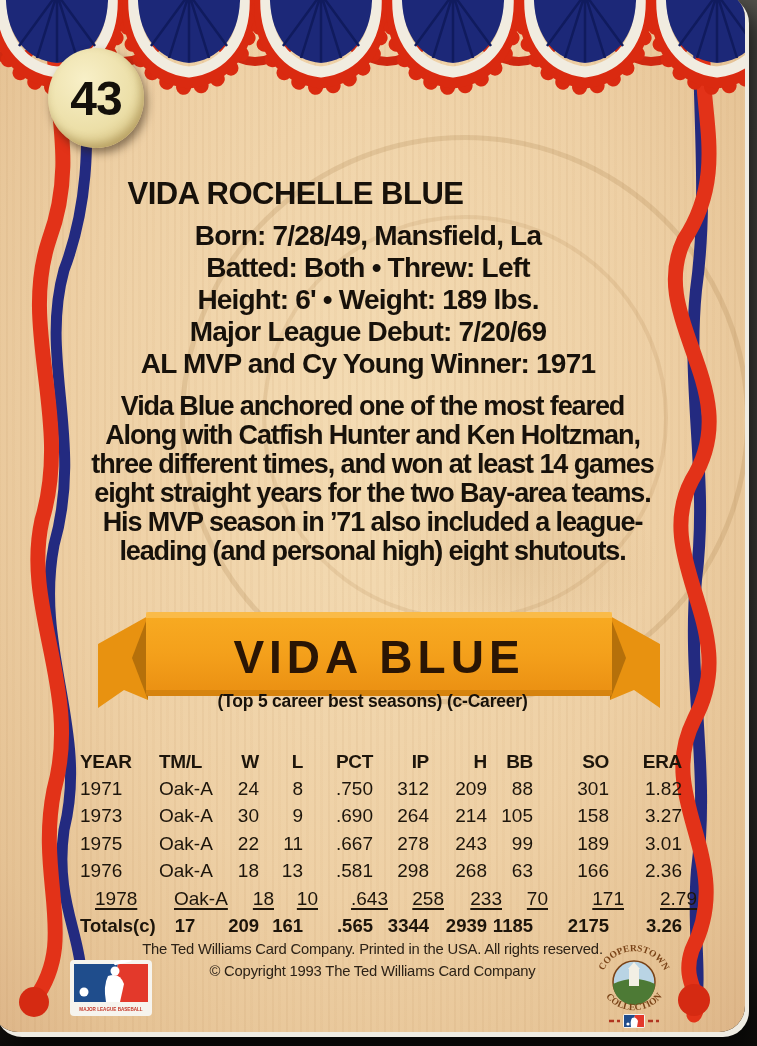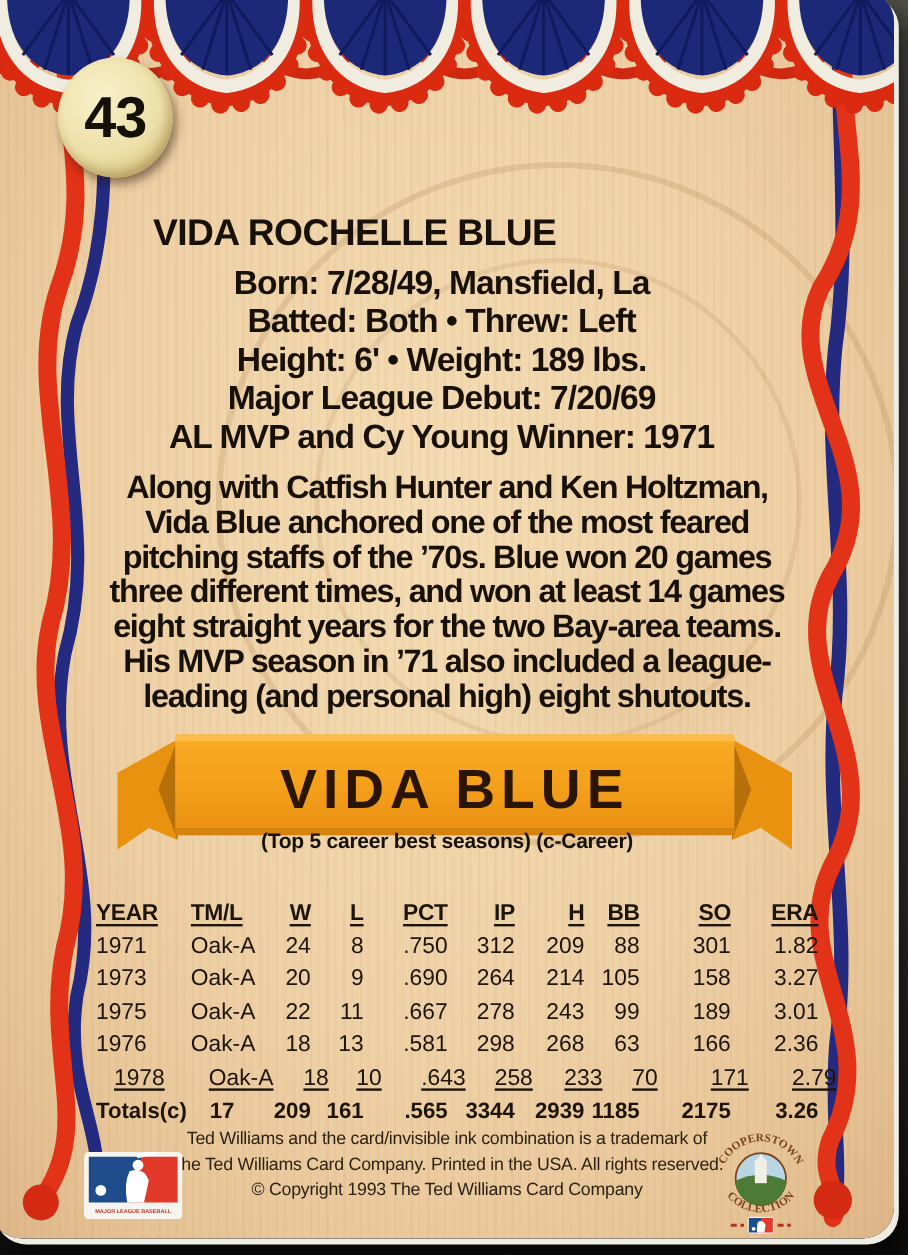--- a/index.html
+++ b/index.html
@@ -64,21 +64,21 @@
   
   .stats { position:absolute; left:72px; top:748px; width:614px; font-size:19px; color:#1d150b; }
   .srow { display:grid; height:27.4px; align-items:center;
           grid-template-columns:75px 76px 36px 44px 70px 56px 58px 46px 76px 77px; }
   .srow div { white-space:nowrap; }
   .c0 { text-align:left; padding-left:8px; }
   .c1 { text-align:left; padding-left:12px; }
   .cnum { text-align:right; }
   .c9 { padding-right:4px; }
   .shead { font-weight:bold; letter-spacing:-0.3px; }
-  .shead div { text-decoration:underline; text-decoration-thickness:2.2px; text-underline-offset:3px; }
+  .shead div { text-decoration-thickness:2.2px; text-underline-offset:3px; }
   .ulrow { text-decoration:underline; text-decoration-thickness:1.8px; text-underline-offset:3px;margin-left:15px; }
   .totrow { font-weight:bold; font-size:18.5px; }
   .totrow .c1 { text-align:center; padding-left:0; }
 
   
   .footer-text { position:absolute; left:0; top:939px; width:745px; text-align:center;
                  font-size:14.8px; line-height:21.5px; color:#2c2217; letter-spacing:-0.2px; }
   .mlb-logo { position:absolute; left:70px; top:960px; }
   .coop-logo { position:absolute; left:595px; top:940px; }
 </style>
@@ -131,23 +131,22 @@
       <div class="player-name ink">VIDA ROCHELLE BLUE</div>
       <div class="bio ink">
         <div>Born: 7/28/49, Mansfield, La</div>
         <div>Batted: Both • Threw: Left</div>
         <div>Height: 6' • Weight: 189 lbs.</div>
         <div>Major League Debut: 7/20/69</div>
         <div>AL MVP and Cy Young Winner: 1971</div>
       </div>
 
       <div class="blurb ink">
+        <div>Vida Blue anchored one of the most feared</div>
         <div>Along with Catfish Hunter and Ken Holtzman,</div>
-        <div>Vida Blue anchored one of the most feared</div>
-        <div>pitching staffs of the ’70s. Blue won 20 games</div>
         <div>three different times, and won at least 14 games</div>
         <div>eight straight years for the two Bay-area teams.</div>
         <div>His MVP season in ’71 also included a league-</div>
         <div>leading (and personal high) eight shutouts.</div>
       </div>
 
       <svg class="banner-svg" width="582" height="132" viewBox="0 0 582 132">
         <defs>
           <linearGradient id="bandg" x1="0" y1="0" x2="0" y2="1">
             <stop offset="0" stop-color="#f8ab22"></stop>
@@ -188,21 +187,21 @@
           <div class="cnum">.750</div>
           <div class="cnum">312</div>
           <div class="cnum">209</div>
           <div class="cnum">88</div>
           <div class="cnum">301</div>
           <div class="cnum c9">1.82</div>
         </div>
         <div class="srow">
           <div class="c0">1973</div>
           <div class="c1">Oak-A</div>
-          <div class="cnum">20</div>
+          <div class="cnum">30</div>
           <div class="cnum">9</div>
           <div class="cnum">.690</div>
           <div class="cnum">264</div>
           <div class="cnum">214</div>
           <div class="cnum">105</div>
           <div class="cnum">158</div>
           <div class="cnum c9">3.27</div>
         </div>
         <div class="srow">
           <div class="c0">1975</div>
@@ -248,21 +247,20 @@
           <div class="cnum">.565</div>
           <div class="cnum">3344</div>
           <div class="cnum">2939</div>
           <div class="cnum">1185</div>
           <div class="cnum">2175</div>
           <div class="cnum c9">3.26</div>
         </div>
       </div>
 
       <div class="footer-text">
-        <div>Ted Williams and the card/invisible ink combination is a trademark of</div>
         <div>The Ted Williams Card Company. Printed in the USA.  All rights reserved.</div>
         <div>© Copyright 1993 The Ted Williams Card Company</div>
       </div>
 
       <svg class="mlb-logo" width="82" height="56" viewBox="0 0 82 56">
         <rect x="0" y="0" width="82" height="56" rx="4" fill="#f6f4ee"></rect>
         <polygon points="4,4 48,4 39,42 4,42" fill="#1f4d8c"></polygon>
         <polygon points="48,4 78,4 78,42 39,42" fill="#e3392b"></polygon>
         <circle cx="14" cy="32" r="4.5" fill="#ffffff"></circle>
         <path d="M38,16 Q50,12 54,24 L50,42 L36,42 Q33,26 38,16 Z" fill="#ffffff"></path>

